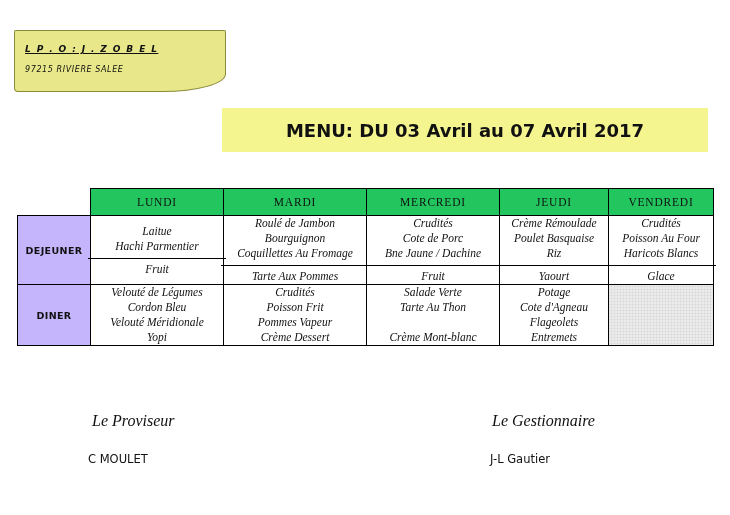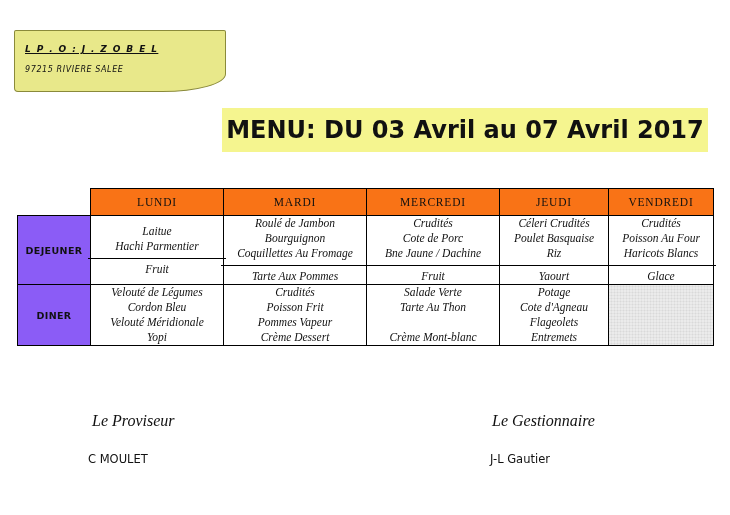--- a/index.html
+++ b/index.html
@@ -58,21 +58,21 @@
     top: 108px;
     width: 486px;
     height: 44px;
     background: #f5f58f;
     display: flex;
     align-items: center;
     justify-content: center;
   }
   .title-banner .title-text {
     font-family: "DejaVu Sans", sans-serif;
-    font-size: 24px;
+    font-size: 18px;
     font-weight: bold;
     color: #111;
     white-space: nowrap;
   }
 
   
   table.menu {
     position: absolute;
     left: 17px;
     top: 188px;
@@ -91,32 +91,32 @@
   col.c-day2   { width: 143px; }
   col.c-day3   { width: 133px; }
   col.c-day4   { width: 109px; }
   col.c-day5   { width: 105px; }
 
   .hdr-blank {
     border: none !important;
     background: transparent;
   }
   th.dayhead {
-    background: #f97316;
+    background: #22c55e;
     height: 26px;
     font-family: "Liberation Serif", serif;
     font-size: 11.5px;
     font-weight: normal;
     letter-spacing: 0.8px;
     color: #111;
     text-align: center;
   }
 
   td.rowlabel {
-    background: #8b5cf6;
+    background: #c4b5fd;
     text-align: center;
     font-family: "DejaVu Sans", sans-serif;
     font-size: 9.5px;
     font-weight: bold;
     letter-spacing: 0.4px;
     color: #111;
   }
 
   td.cell {
     text-align: center;
@@ -225,21 +225,21 @@
           <div class="dish">Crudités</div>
           <div class="dish">Cote de Porc</div>
           <div class="dish">Bne Jaune / Dachine</div>
           <span class="sep-line"></span>
           <div class="dish">Fruit</div>
         </span>
       </td>
 
       <td class="cell divider-cell">
         <span class="cell-inner">
-          <div class="dish">Céleri Crudités</div>
+          <div class="dish">Crème Rémoulade</div>
           <div class="dish">Poulet Basquaise</div>
           <div class="dish">Riz</div>
           <span class="sep-line"></span>
           <div class="dish">Yaourt</div>
         </span>
       </td>
 
       <td class="cell divider-cell">
         <span class="cell-inner">
           <div class="dish">Crudités</div>

